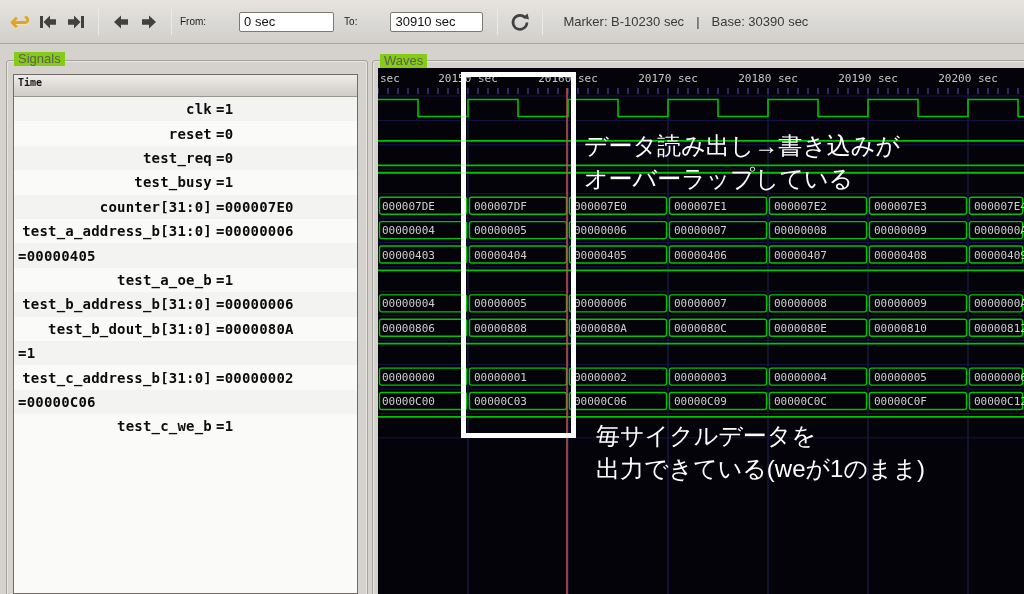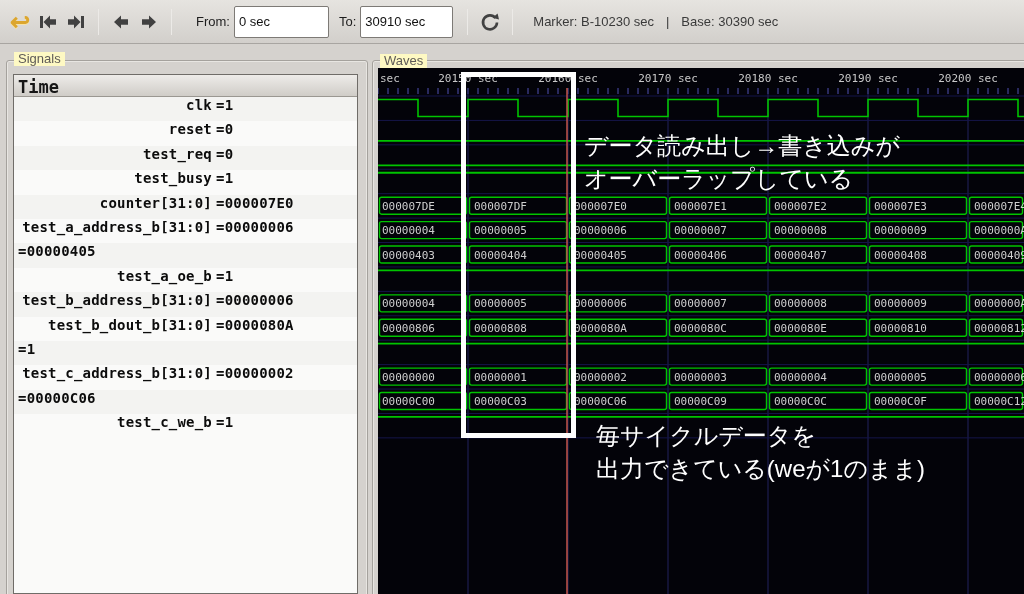--- a/index.html
+++ b/index.html
@@ -6,40 +6,40 @@
   html,body { width:1024px; height:594px; overflow:hidden; }
   body { position:relative; background:#d5d2ce; font-family:"Liberation Sans", sans-serif; }
 
   
   .toolbar { position:absolute; left:0; top:0; width:1024px; height:44px;
     background:linear-gradient(#e6e4e0,#d2cfcb); border-bottom:1px solid #a8a5a1;
     display:flex; align-items:center; }
   .tb-btn { display:flex; align-items:center; justify-content:center;
     width:28px; height:28px; }
   .tb-sep { width:1px; height:26px; background:#b2afab; border-right:1px solid #eceae7; margin:0 8px; }
-  .tb-label { font-size:13px; color:#1d1d1d; margin:0 4px 0 16px; }
-  .tb-input { height:32px; background:#ffffff; border:1px solid #7d7a76; border-radius:2px;
-    font-size:13px; color:#111; padding:0 4px; font-family:"Liberation Sans",sans-serif; }
+  .tb-label { font-size:10px; color:#1d1d1d; margin:0 4px 0 0; }
+  .tb-input { height:20px; background:#ffffff; border:1px solid #7d7a76; border-radius:2px;
+    font-size:13px; color:#111; padding:0 4px; font-family:"Liberation Sans",sans-serif;margin-left:29px; }
   .tb-status { font-size:13px; color:#3a3a3a; display:flex; gap:12px; margin-left:12px; }
   .undo-glyph { font-size:24px; font-weight:bold; color:#dca62e; line-height:1;
     text-shadow:0 1px 0 #f6e2a8; }
 
   
   .frame { position:absolute; border:1px solid #a5a29d; border-radius:3px;
     box-shadow:inset 0 0 0 1px #e8e6e2; }
   .frame-label { position:absolute; font-size:13px; color:#5f5b57;
-    background:#fef9c3; padding:0 4px; line-height:14px; }
+    background:#84cc16; padding:0 4px; line-height:14px; }
 
   
   .listbox { position:absolute; left:13px; top:74px; width:345px; height:520px;
     background:#fafaf9; border:1px solid #6f6c68; overflow:hidden; }
   .list-header { height:22px; background:linear-gradient(#eeece9,#cfccc7);
-    border-bottom:1px solid #9a9791; font-weight:bold; font-size:17px; color:#161616;
+    border-bottom:1px solid #9a9791; font-weight:bold; font-size:10px; color:#161616;
     font-family:"DejaVu Sans Mono", monospace; padding:2px 0 0 4px; }
-  .sig-row { position:relative; height:24.42px; display:flex; 
+  .sig-row { position:relative; height:24.42px; display:flex; align-items:center;
     font-family:"DejaVu Sans Mono", monospace; font-size:14px; font-weight:bold;
     color:#0c0c0c; letter-spacing:0.2px; white-space:pre; }
   .sig-row:nth-child(odd) { background:#f3f3f1; }
   .sig-name { width:198px; text-align:right; }
   .sig-val  { margin-left:4px; }
 
   
   .wave-area { position:absolute; left:378px; top:68px; width:646px; height:538px;
     background:#030309; overflow:hidden; }
   .wave-area svg { position:absolute; left:0; top:0; }

